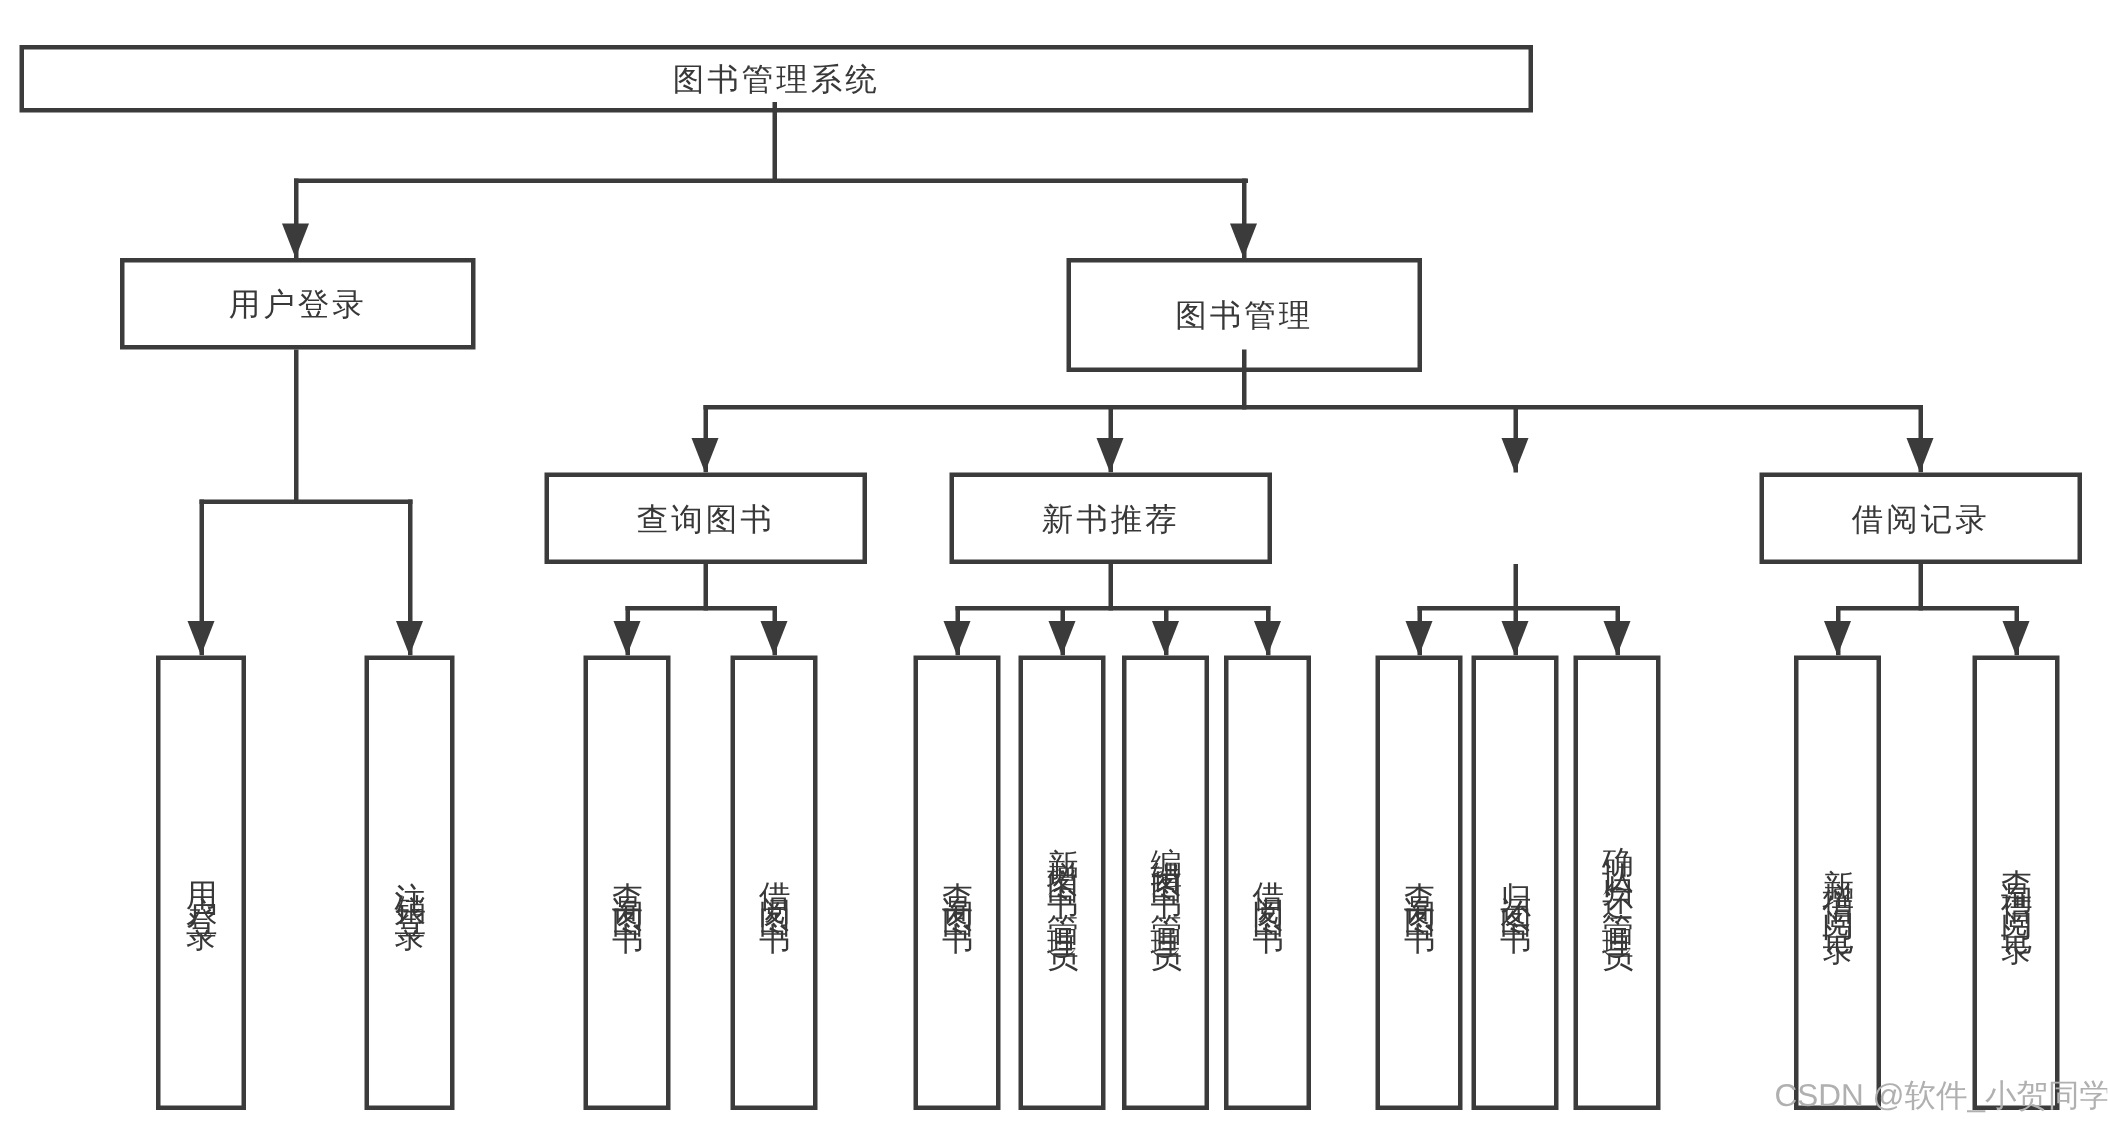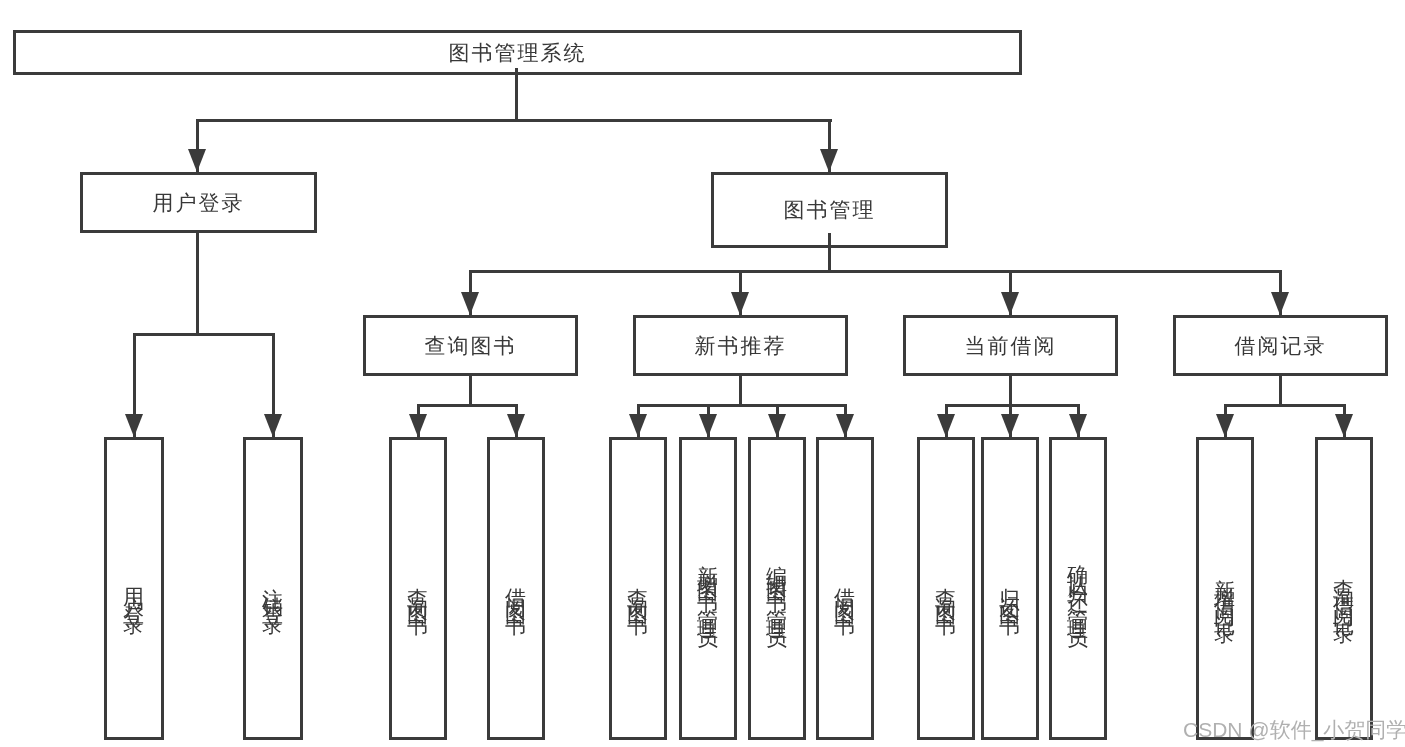--- a/index.html
+++ b/index.html
@@ -64,21 +64,20 @@
   <div class="arrow" style="left:461px;top:292px"></div>
   <div class="vline" style="left:739px;top:270px;height:45px"></div>
   <div class="arrow" style="left:731px;top:292px"></div>
   <div class="vline" style="left:1009px;top:270px;height:45px"></div>
   <div class="arrow" style="left:1001px;top:292px"></div>
   <div class="vline" style="left:1279px;top:270px;height:45px"></div>
   <div class="arrow" style="left:1271px;top:292px"></div>
 
   <div class="box hbox" style="left:363px;top:315px;width:215px;height:61px">查询图书</div>
   <div class="box hbox" style="left:633px;top:315px;width:215px;height:61px">新书推荐</div>
-  <div class="box hbox" style="left:903px;top:315px;width:215px;height:61px">当前借阅</div>
   <div class="box hbox" style="left:1173px;top:315px;width:215px;height:61px">借阅记录</div>
 
   <div class="vline" style="left:469px;top:376px;height:31px"></div>
   <div class="hline" style="left:417px;top:404px;width:101px"></div>
   <div class="vline" style="left:417px;top:404px;height:33px"></div>
   <div class="arrow" style="left:409px;top:414px"></div>
   <div class="vline" style="left:515px;top:404px;height:33px"></div>
   <div class="arrow" style="left:507px;top:414px"></div>
 
   <div class="vline" style="left:739px;top:376px;height:31px"></div>

